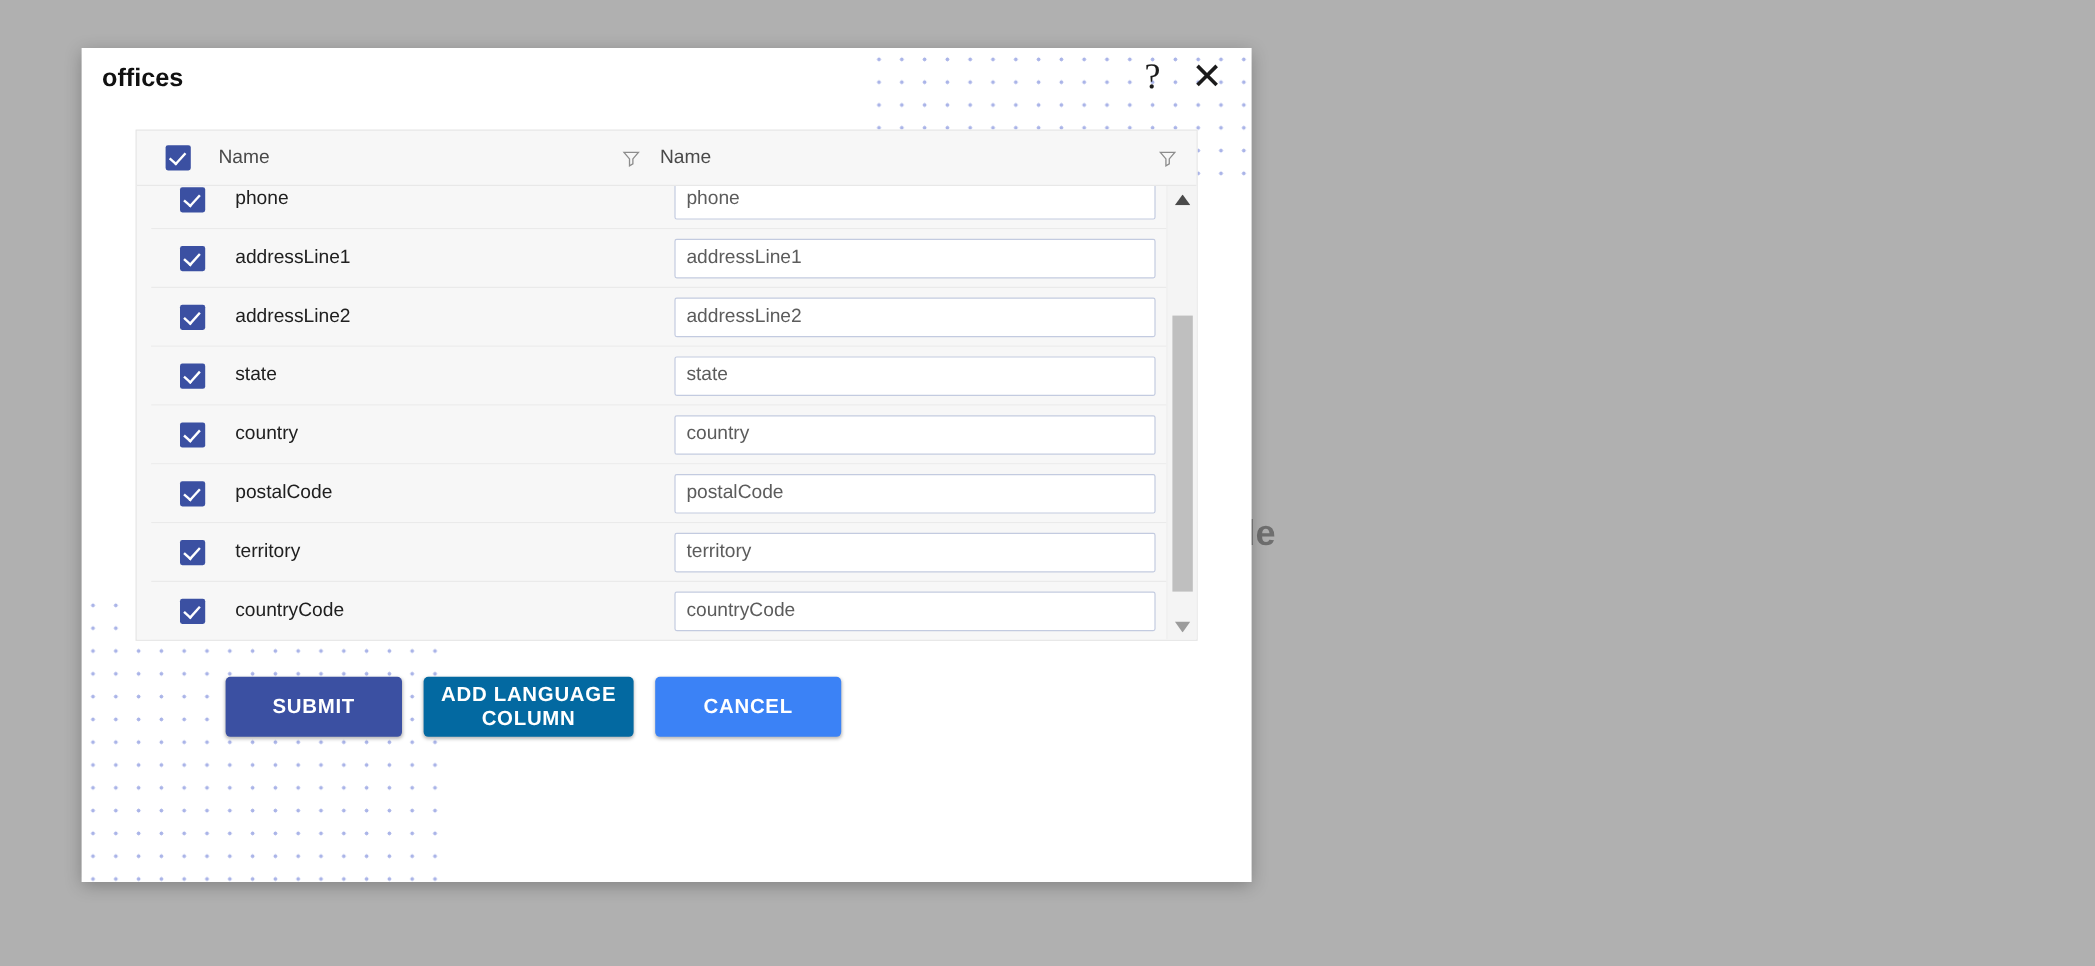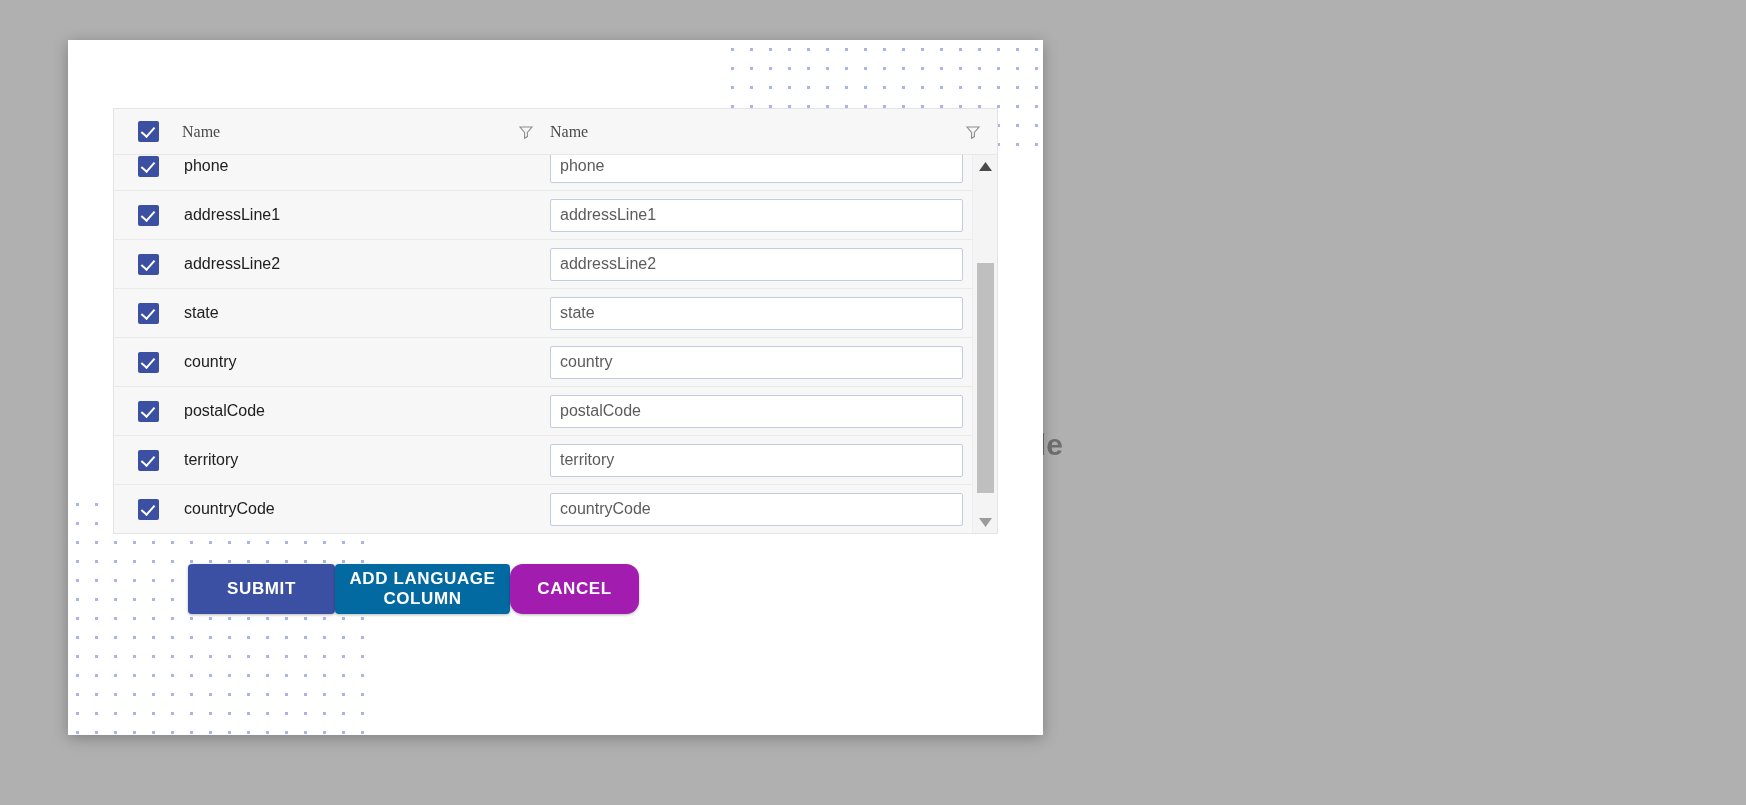--- a/index.html
+++ b/index.html
@@ -139,21 +139,20 @@
     flex: 1 1 auto;
     display: flex;
     align-items: center;
     justify-content: space-between;
     padding-right: 16px;
     box-sizing: border-box;
   }
   .th-label {
     font-size: 16px;
     color: #4a4a4a;
-    font-family: Liberation Serif, serif;
   }
 
   .filter-icon svg { display: block; }
 
   
   .cb {
     width: 21px;
     height: 21px;
     background: #3b50a2;
     border-radius: 2px;
@@ -175,21 +174,21 @@
 
   
   .table-body-outer {
     position: relative;
     height: 378px;
     overflow: hidden;
     background: #f7f7f7;
   }
   .table-body {
     position: absolute;
-    left: 0;
+    left: 12px;
     top: -13px;
     right: 0;
   }
 
   .row {
     display: flex;
     align-items: center;
     height: 49px;
     border-bottom: 1px solid #eaeaea;
     background: #f7f7f7;
@@ -251,50 +250,58 @@
     cursor: pointer;
   }
 
   
   .footer {
     position: absolute;
     left: 72px;
     top: 524px;
     display: flex;
     align-items: center;
+    gap: 18px;
     padding-left: 48px;
   }
   .btn {
     border: none;
     border-radius: 4px;
     height: 50px;
     font-size: 17px;
     font-weight: bold;
     letter-spacing: 0.6px;
     color: #ffffff;
     cursor: pointer;
     font-family: "Liberation Sans", sans-serif;
     box-shadow: 0 1px 3px rgba(0,0,0,0.28);
   }
   .btn-submit { background: #3b50a2; width: 147px; }
   .btn-add    { background: #0369a1; width: 175px; }
-  .btn-cancel { background: #a21caf; width: 129px; border-radius: 13px; }
+  .btn-cancel { background: #3b82f6; width: 155px; }
 </style>
 </head>
 <body>
 
 <div id="page">
 
   <div class="bg-text">n left hand side</div>
 
   <div class="dialog">
 
     <div class="dots dots-topright"></div>
     <div class="dots dots-bottomleft"></div>
 
+    <div class="dialog-header">
+      <div class="dialog-title">offices</div>
+      <div class="header-actions">
+        <button class="icon-btn help-icon">?</button>
+        <button class="icon-btn close-icon">✕</button>
+      </div>
+    </div>
 
     <div class="table-wrap">
 
       <div class="table-head">
         <div class="col-check">
           <div class="cb"></div>
         </div>
         <div class="col-name">
           <span class="th-label">Name</span>
           <span class="filter-icon">

